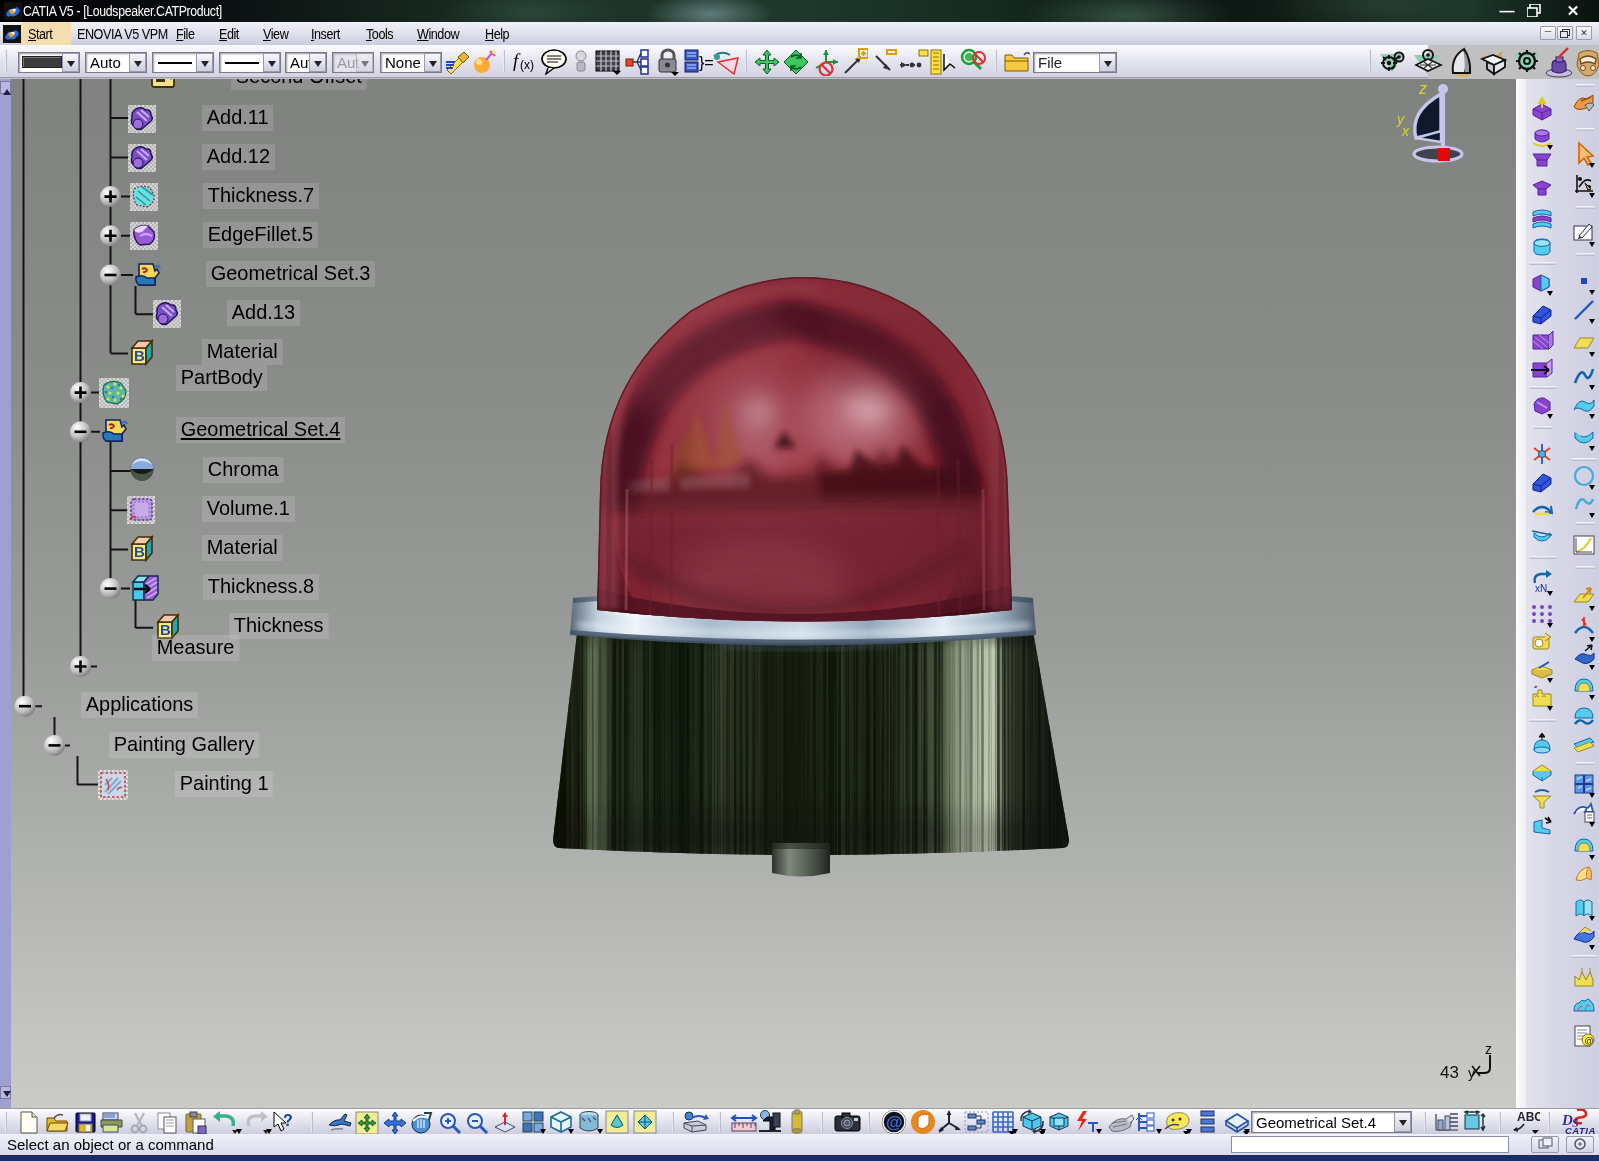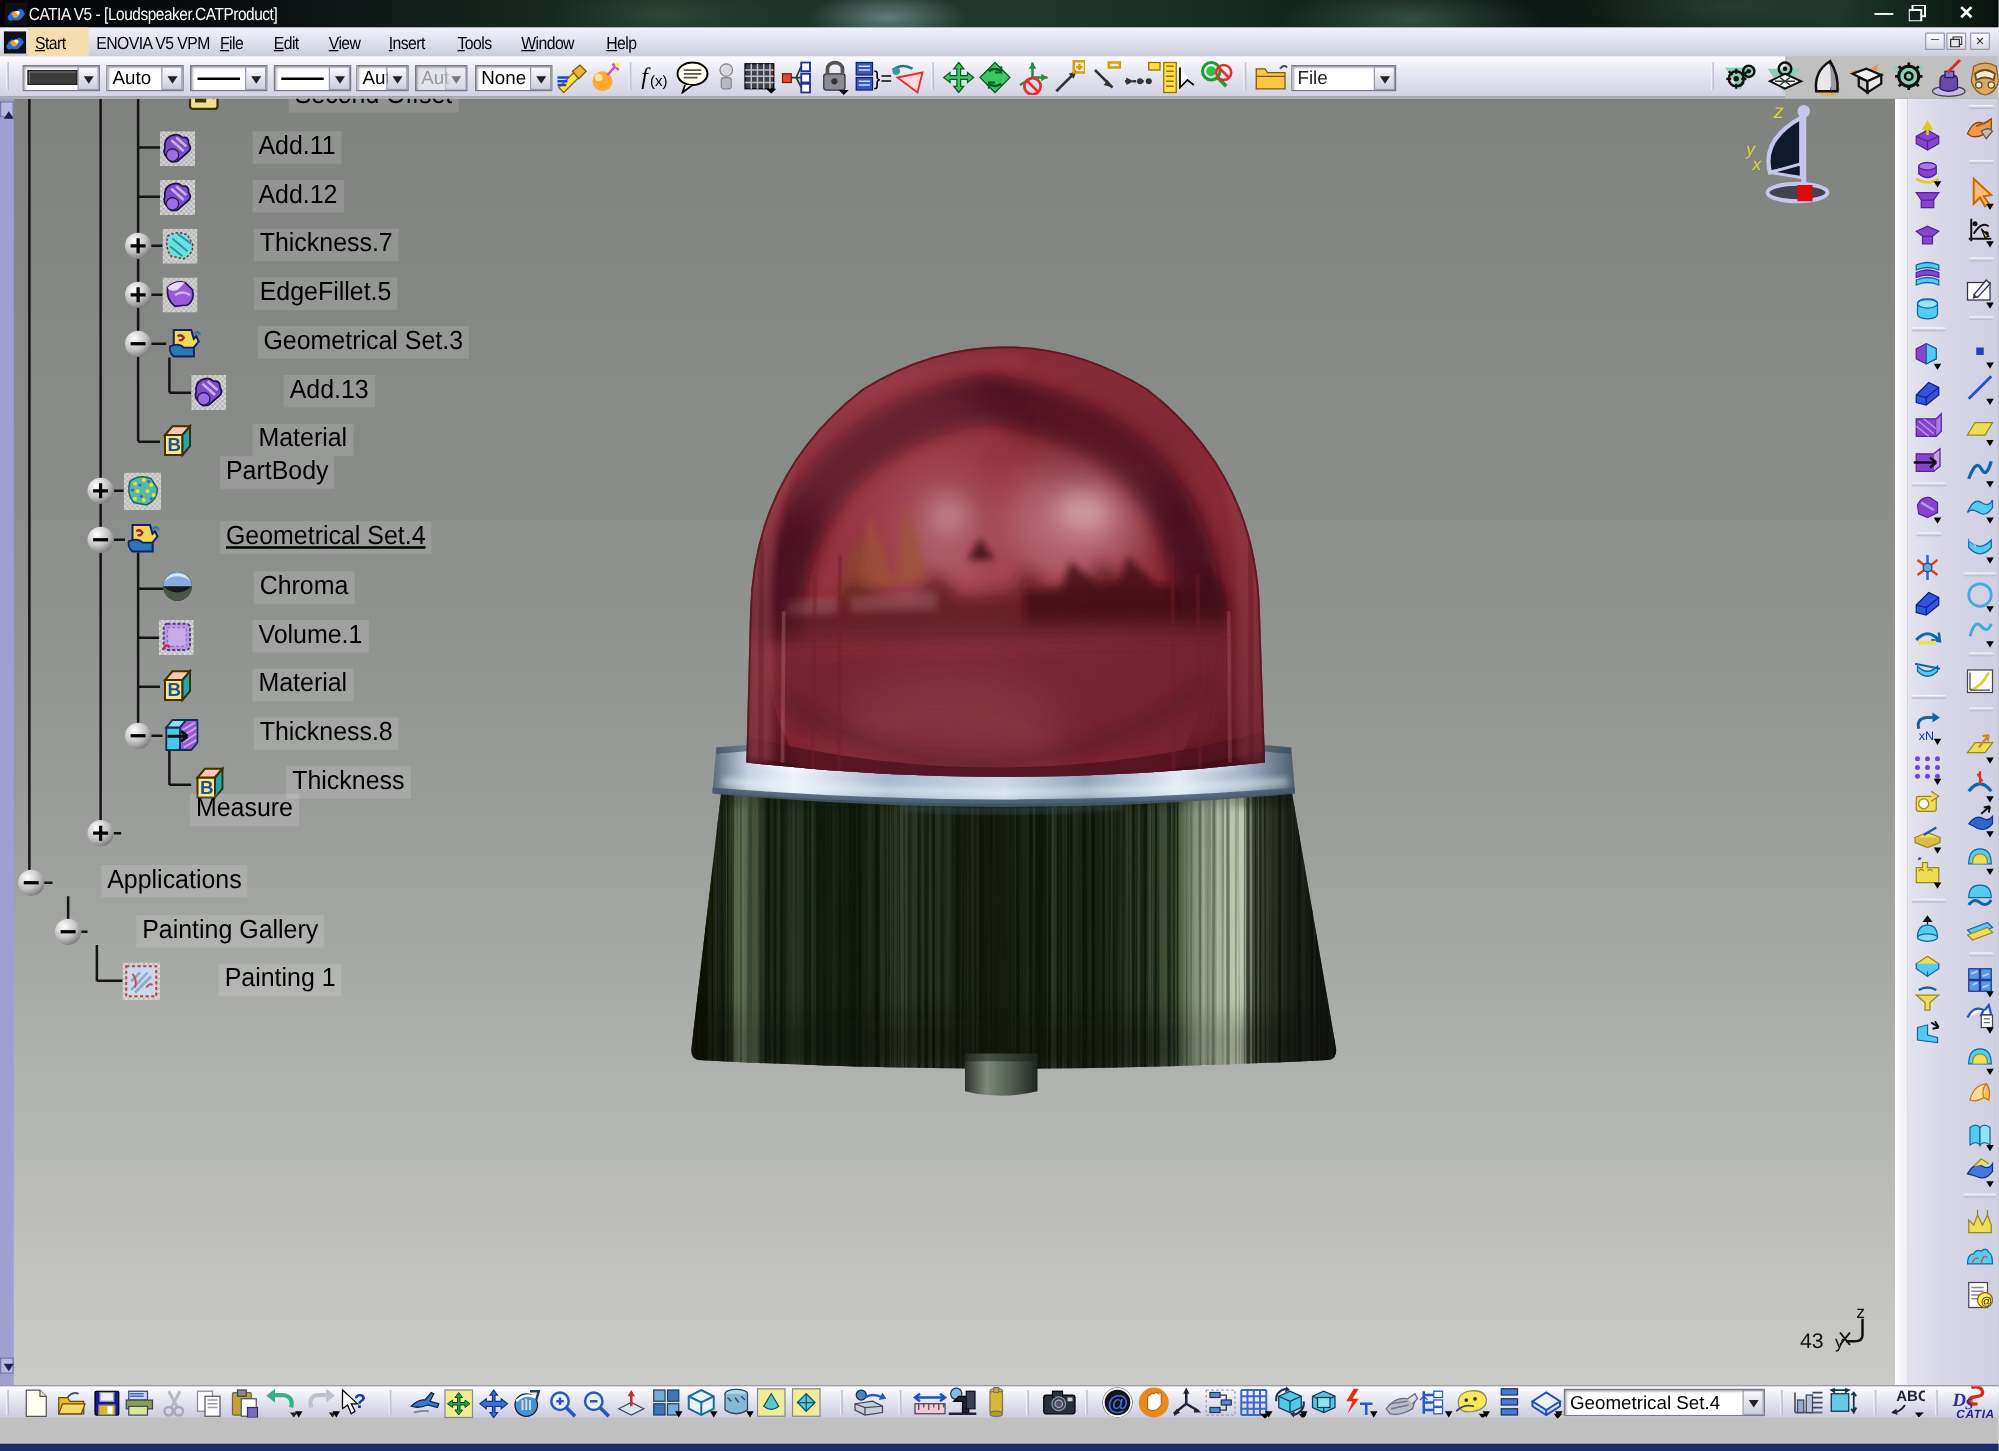--- a/index.html
+++ b/index.html
@@ -1235,14 +1235,26 @@
         <path d="M3 18 Q3 10 8 10 Q10 6 14 8 Q18 4 20 9 Q23 10 23 18 Z" fill="#55ccee" stroke="#1166aa"></path>
         <path d="M7 18 Q8 12 12 14 M14 18 Q15 10 19 13" stroke="#dd4444" fill="none"></path>
       </svg>
     <svg class="abs" style="left:45px;top:944px;" width="26" height="26" viewBox="0 0 26 26">
         <rect x="4" y="3" width="15" height="20" fill="#ffffff" stroke="#445"></rect>
         <path d="M6 7 H16 M6 10 H16 M6 13 H16 M6 16 H12" stroke="#889" stroke-width="1.2"></path>
         <circle cx="17" cy="17" r="6" fill="#ffee44" stroke="#886600"></circle>
         <text x="13.5" y="21" font-size="9" fill="#224" font-family="Liberation Sans">@</text>
       </svg>
   </div>
+  <div id="statusbar">
+    <div class="msg">Select an object or a command</div>
+    <div id="statusinput"></div>
+    <div class="stbtn" style="left:1531px;"><svg width="26" height="15" viewBox="0 0 26 15">
+          <rect x="7" y="3" width="9" height="8" fill="none" stroke="#556"></rect>
+          <rect x="11" y="1" width="9" height="8" fill="#eef" stroke="#556"></rect>
+        </svg></div>
+    <div class="stbtn" style="left:1566px;"><svg width="26" height="15" viewBox="0 0 26 15">
+          <circle cx="13" cy="7" r="5" fill="none" stroke="#556" stroke-width="1.5"></circle>
+          <path d="M11 7 L15 7 M13 5 L13 9" stroke="#556"></path>
+        </svg></div>
+  </div>
   <div id="navybottom"></div>
 </div>
 
 </body></html>

